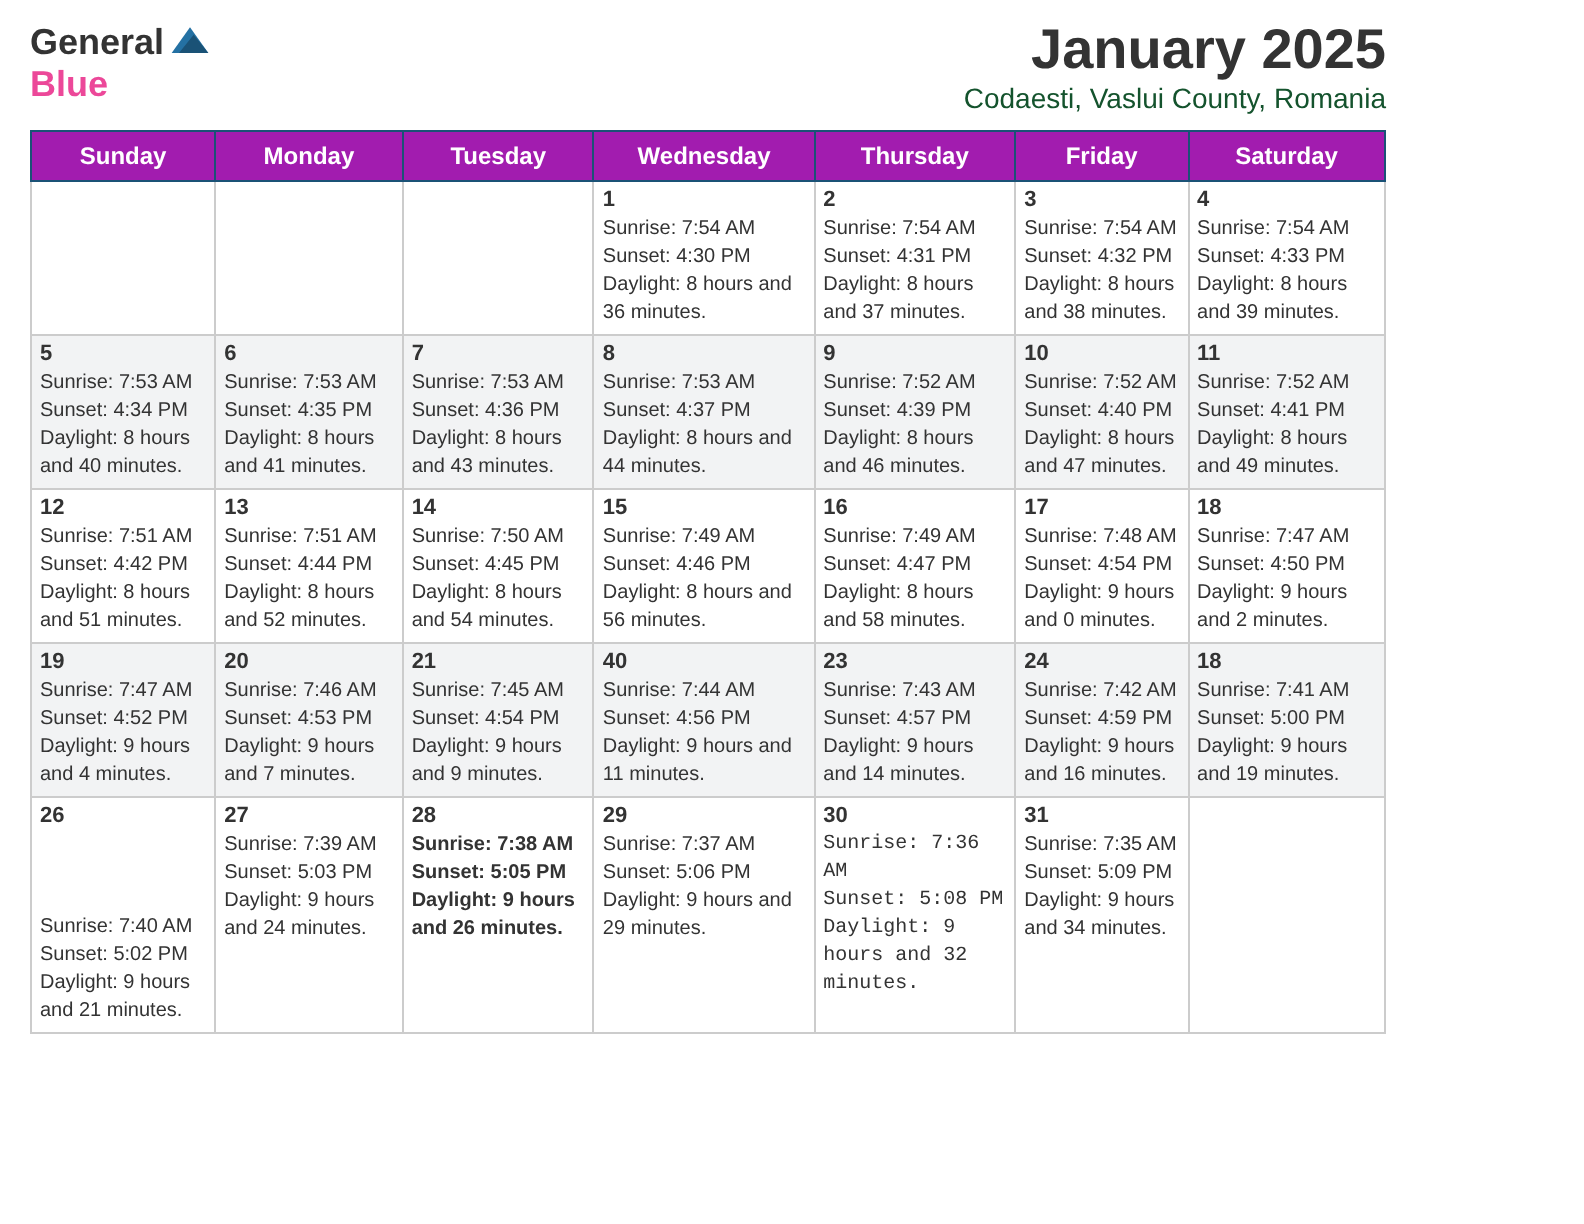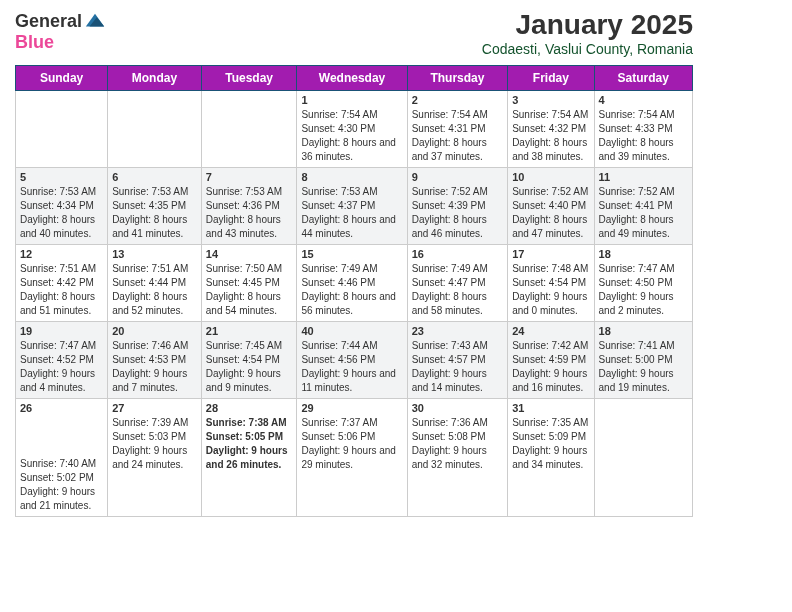--- a/index.html
+++ b/index.html
@@ -314,21 +314,21 @@
 Daylight: 9 hours and 26 minutes.</div>
           </td>
           <td>
             <div class="day-number">29</div>
             <div class="day-info" style="white-space: pre-line;">Sunrise: 7:37 AM
 Sunset: 5:06 PM
 Daylight: 9 hours and 29 minutes.</div>
           </td>
           <td>
             <div class="day-number">30</div>
-            <div class="day-info" style="white-space: pre-line;">Sunrise: 7:36 AM
+            <div class="day-info" style="white-space: pre-line; font-family: Liberation Mono, monospace;">Sunrise: 7:36 AM
 Sunset: 5:08 PM
 Daylight: 9 hours and 32 minutes.</div>
           </td>
           <td>
             <div class="day-number">31</div>
             <div class="day-info" style="white-space: pre-line;">Sunrise: 7:35 AM
 Sunset: 5:09 PM
 Daylight: 9 hours and 34 minutes.</div>
           </td>
           <td class="empty-cell"></td>

